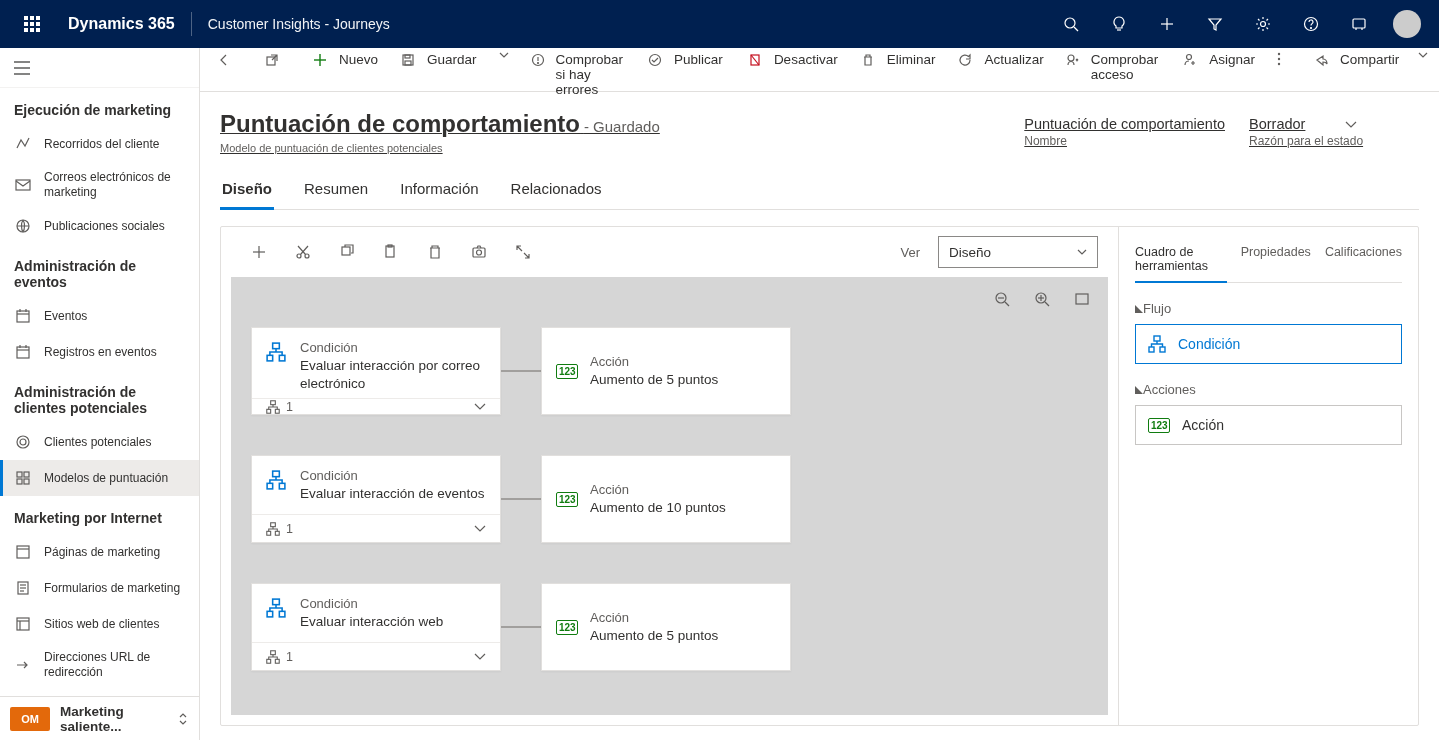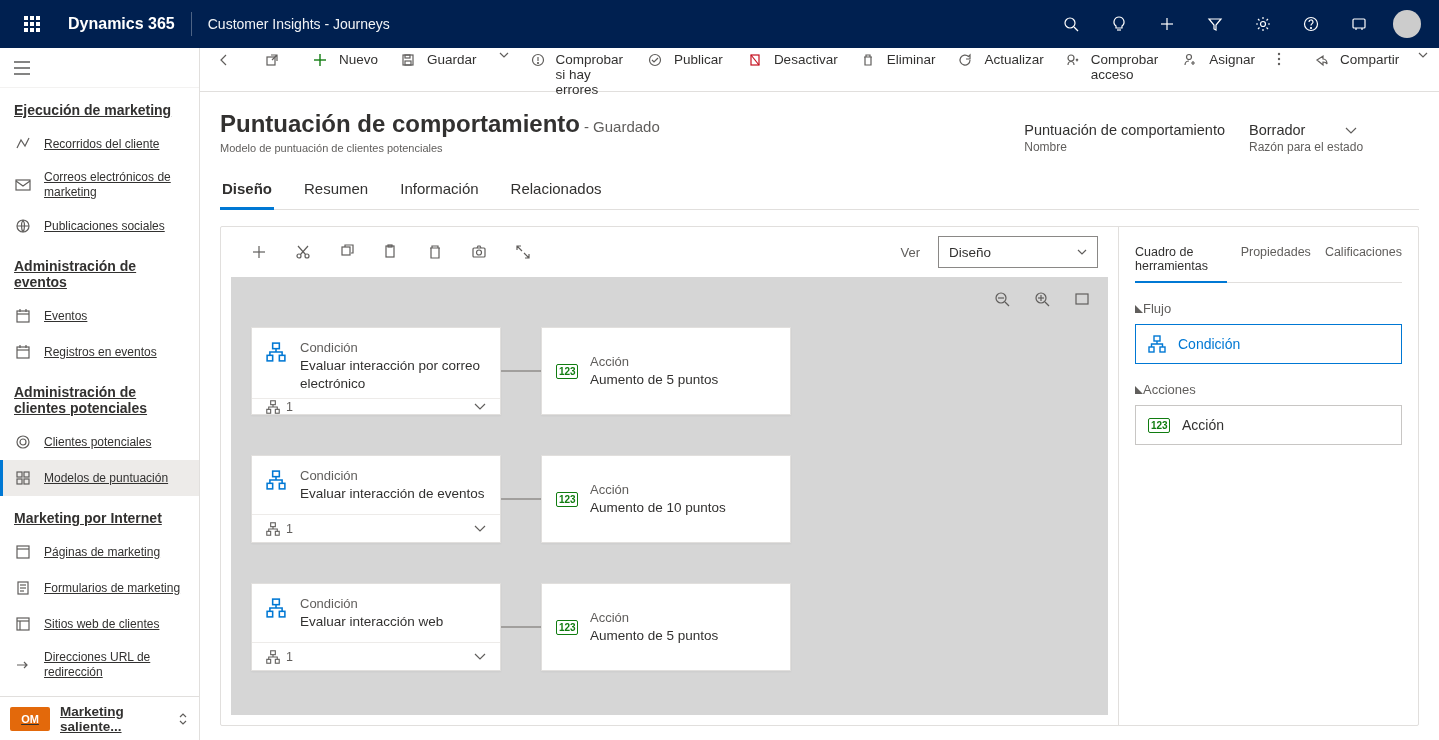--- a/index.html
+++ b/index.html
@@ -6,37 +6,37 @@
 body { width: 1439px; height: 740px; overflow: hidden; background: #fff; color: #323130; font-size: 14px; }
 .topbar { height: 48px; background: #002050; color: #fff; display: flex; align-items: center; padding: 0 8px; }
 .topbar .waffle { width: 48px; height: 48px; display: flex; align-items: center; justify-content: center; cursor: pointer; }
 .topbar .brand { font-weight: 600; font-size: 16px; padding: 0 12px; }
 .topbar .divider { width: 1px; height: 24px; background: rgba(255,255,255,0.3); margin: 0 4px; }
 .topbar .app-name { font-size: 14px; padding: 0 12px; opacity: 0.95; }
 .topbar .spacer { flex: 1; }
 .topbar .icon-btn { width: 48px; height: 48px; display: flex; align-items: center; justify-content: center; cursor: pointer; }
 .avatar { width: 28px; height: 28px; border-radius: 50%; background: #ccc; }
 .shell { display: flex; height: calc(740px - 48px); }
-.sidebar { width: 200px; border-right: 1px solid #e1dfdd; display: flex; flex-direction: column; overflow-y: auto; text-decoration: underline; }
+.sidebar { width: 200px; border-right: 1px solid #e1dfdd; display: flex; flex-direction: column; overflow-y: auto; }
 .hamburger { height: 40px; display: flex; align-items: center; padding: 0 14px; cursor: pointer; border-bottom: 1px solid #f3f2f1; }
 .nav-section-title { font-size: 14px; font-weight: 600; color: #323130; padding: 14px 14px 8px; }
 .nav-item { display: flex; align-items: center; gap: 12px; padding: 8px 14px; cursor: pointer; min-height: 36px; }
 .nav-item.active { background: #edebe9; position: relative; }
 .nav-item.active::before { content: ""; position: absolute; left: 0; top: 0; bottom: 0; width: 3px; background: #0078d4; }
 .nav-item .icon { width: 18px; height: 18px; flex-shrink: 0; display: flex; align-items: center; justify-content: center; color: #605e5c; }
 .nav-item .label { font-size: 12px; color: #323130; line-height: 1.25; }
 .app-switcher { margin-top: auto; height: 44px; border-top: 1px solid #e1dfdd; display: flex; align-items: center; gap: 10px; padding: 0 10px; cursor: pointer; }
 .app-badge { width: 40px; height: 24px; background: #e3690b; color: #fff; font-size: 11px; font-weight: 600; display: flex; align-items: center; justify-content: center; border-radius: 2px; }
 .main { flex: 1; display: flex; flex-direction: column; overflow: hidden; }
 .cmdbar { height: 44px; border-bottom: 1px solid #e1dfdd; display: flex; align-items: center; padding: 0 6px; gap: 2px; font-size: 13.5px; }
 .cmd-btn { display: flex; align-items: flex-start; gap: 11px; padding: 0 10px; height: 36px; cursor: pointer; border-radius: 2px; }
 .cmd-sep { width: 1px; height: 24px; background: #e1dfdd; margin: 0 4px; }
 .cmd-btn .ic { width: 16px; height: 16px; display: flex; align-items: center; justify-content: center; }
 .body-scroll { flex: 1; overflow: auto; padding: 0 20px; }
-.header-row { display: flex; justify-content: space-between; align-items: flex-end; padding: 18px 0 6px; }
+.header-row { display: flex; justify-content: space-between; align-items: center; padding: 18px 0 6px; text-decoration: underline; }
 .title-block h1 { font-size: 24px; font-weight: 600; display: inline; }
 .title-block .status { font-size: 15px; color: #605e5c; }
 .title-block .subtitle { font-size: 11px; color: #605e5c; margin-top: 4px; }
 .meta-block { display: flex; gap: 24px; align-items: flex-start; }
 .meta-field { min-width: 170px; }
 .meta-field .val { font-size: 14.5px; color: #323130; }
 .meta-field .lbl { font-size: 12px; color: #605e5c; margin-top: 2px; }
 .chev { margin-left: 8px; }
 .tabs { display: flex; gap: 28px; border-bottom: 1px solid #e1dfdd; margin-top: 10px; }
 .tab { padding: 10px 2px; font-size: 15px; cursor: pointer; color: #323130; }

